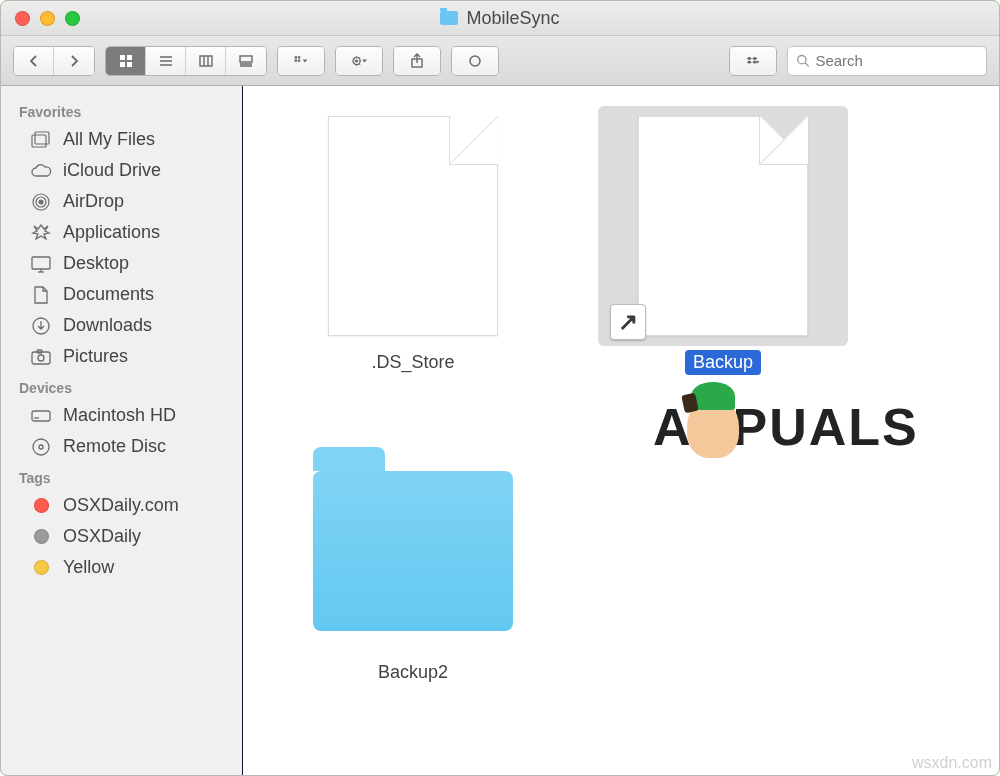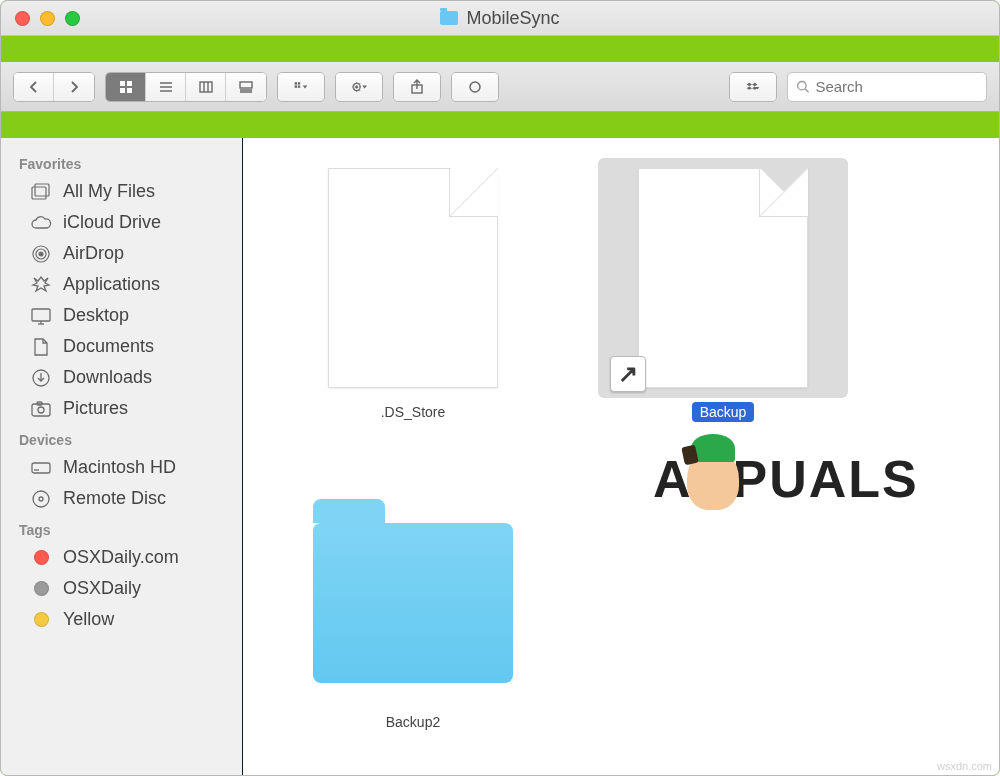--- a/index.html
+++ b/index.html
@@ -1,18 +1,18 @@
 <!DOCTYPE html>
 <html><head>
   <meta charset="utf-8">
   <style>
     * { margin: 0; padding: 0; box-sizing: border-box; }
     body { font-family: -apple-system, "Helvetica Neue", Helvetica, Arial, sans-serif; background: #fff; width: 1000px; height: 776px; overflow: hidden; position: relative; }
     
-    .window { width: 1000px; height: 776px; border: 1px solid #b8b8b8; border-radius: 7px; overflow: hidden; display: flex; flex-direction: column; background: #84cc16; gap: 26px; }
+    .window { width: 1000px; height: 776px; border: 1px solid #b8b8b8; border-radius: 7px; overflow: hidden; display: flex; flex-direction: column; background: #84cc16; }
     
     .titlebar { height: 35px; background: linear-gradient(#ededed, #e0e0e0); display: flex; align-items: center; border-bottom: 1px solid #c4c4c4; position: relative; }
     .traffic-lights { display: flex; gap: 10px; padding-left: 14px; }
     .tl { width: 15px; height: 15px; border-radius: 50%; border: 0.5px solid rgba(0,0,0,0.15); }
     .tl.red { background: #ff5f57; }
     .tl.yellow { background: #febc2e; }
     .tl.green { background: #28c840; }
     .title-center { position: absolute; left: 0; right: 0; display: flex; justify-content: center; align-items: center; gap: 8px; font-size: 18px; color: #4a4a4a; font-weight: 500; pointer-events: none; }
     .folder-mini { width: 18px; height: 14px; background: #6ac6f2; border-radius: 2px; position: relative; }
     .folder-mini::before { content: ""; position: absolute; top: -3px; left: 0; width: 7px; height: 3px; background: #6ac6f2; border-radius: 1px 1px 0 0; }
@@ -34,21 +34,21 @@
     .sb-section-title { font-size: 14px; color: #8a8a8a; font-weight: 600; padding: 8px 18px 4px; }
     .sb-item { display: flex; align-items: center; gap: 10px; padding: 5px 18px; font-size: 18px; color: #444; cursor: pointer; margin-left: 10px; }
     .sb-icon { width: 24px; height: 20px; display: flex; align-items: center; justify-content: center; color: #6d6d6d; }
     .tag-dot { width: 15px; height: 15px; border-radius: 50%; border: 1px solid rgba(0,0,0,0.12); }
     
     .content { flex: 1; background: #fff; position: relative; display: flex; flex-wrap: wrap; align-content: flex-start; padding: 10px 30px; gap: 30px; }
     
     .file-item { width: 280px; height: 280px; display: flex; flex-direction: column; align-items: center; justify-content: flex-start; cursor: pointer; position: relative; padding-top: 10px; }
     .file-icon-wrap { width: 250px; height: 240px; display: flex; align-items: center; justify-content: center; border-radius: 6px; position: relative; }
     .file-item.selected .file-icon-wrap { background: #dcdcdc; }
-    .file-label { font-size: 14px; color: #424242; padding: 2px 8px; border-radius: 4px; margin-top: 4px; }
+    .file-label { font-size: 18px; color: #424242; padding: 2px 8px; border-radius: 4px; margin-top: 4px; }
     .file-item.selected .file-label { background: #2b68d8; color: #fff; }
     
     .doc-icon { width: 170px; height: 220px; background: #fff; border: 1px solid #dcdcdc; position: relative; box-shadow: 0 1px 2px rgba(0,0,0,0.07); }
     .doc-icon::after { content: ""; position: absolute; top: -1px; right: -1px; width: 48px; height: 48px; background: linear-gradient(135deg, transparent 48%, #e8e8e8 50%, #fff 52%); border-bottom: 1px solid #dcdcdc; border-left: 1px solid #dcdcdc; }
     .doc-icon::before { content: ""; position: absolute; top: -1px; right: -1px; width: 48px; height: 48px; background: #f6f6f6; clip-path: polygon(0 0, 100% 100%, 100% 0); }
     .file-item.selected .doc-icon::before { background: #dcdcdc; }
     .file-item:first-child .doc-icon::before { background: #fff; }
     
     .alias-arrow { position: absolute; bottom: 6px; left: 12px; width: 36px; height: 36px; background: #fff; border: 1px solid #bbb; border-radius: 4px; display: flex; align-items: center; justify-content: center; font-size: 24px; color: #3a3a3a; font-weight: bold; box-shadow: 0 1px 2px rgba(0,0,0,0.2); }
     
@@ -58,21 +58,21 @@
     .watermark { position: absolute; top: 310px; left: 410px; font-size: 52px; font-weight: 900; color: #232323; letter-spacing: 2px; pointer-events: none; z-index: 50; display: flex; align-items: center; font-family: Arial Black, Arial, sans-serif; }
     .wm-head { width: 52px; height: 62px; background: #f4c89a; border-radius: 50% 50% 40% 40%; position: relative; margin: 0 -6px; display: inline-block; }
     .wm-head::before { content: ""; position: absolute; top: -14px; left: 4px; width: 44px; height: 28px; background: #2ba84a; border-radius: 50% 50% 10% 10%; }
     .wm-head::after { content: ""; position: absolute; top: -2px; left: -4px; width: 14px; height: 18px; background: #3a2a1a; border-radius: 3px; transform: rotate(-12deg); }
     
     .statusbar { height: 28px; background: linear-gradient(#f8f8f8,#ececec); border-top: 1px solid #c6c6c6; display: flex; align-items: center; justify-content: center; font-size: 15px; color: #656565; position: relative; }
     .zoom-slider { position: absolute; right: 18px; display: flex; align-items: center; gap: 6px; }
     .slider-track { width: 110px; height: 5px; background: linear-gradient(to right, #3b8ee8 0%, #3b8ee8 80%, #c9c9c9 80%, #c9c9c9 100%); border-radius: 3px; position: relative; }
     .slider-thumb { width: 16px; height: 16px; background: #fff; border: 1px solid #b4b4b4; border-radius: 50%; position: absolute; top: -6px; left: 80%; box-shadow: 0 1px 2px rgba(0,0,0,0.2); }
     
-    .url-tag { position: absolute; bottom: 4px; right: 8px; font-size: 11px; color: #d0d0d0; z-index: 60; }
+    .url-tag { position: absolute; bottom: 4px; right: 8px; font-size: 16px; color: #d0d0d0; z-index: 60; }
   </style>
 </head>
 <body>
 
 <div class="window">
   <div class="titlebar">
     <div class="traffic-lights">
       <div class="tl red"></div>
       <div class="tl yellow"></div>
       <div class="tl green"></div>

